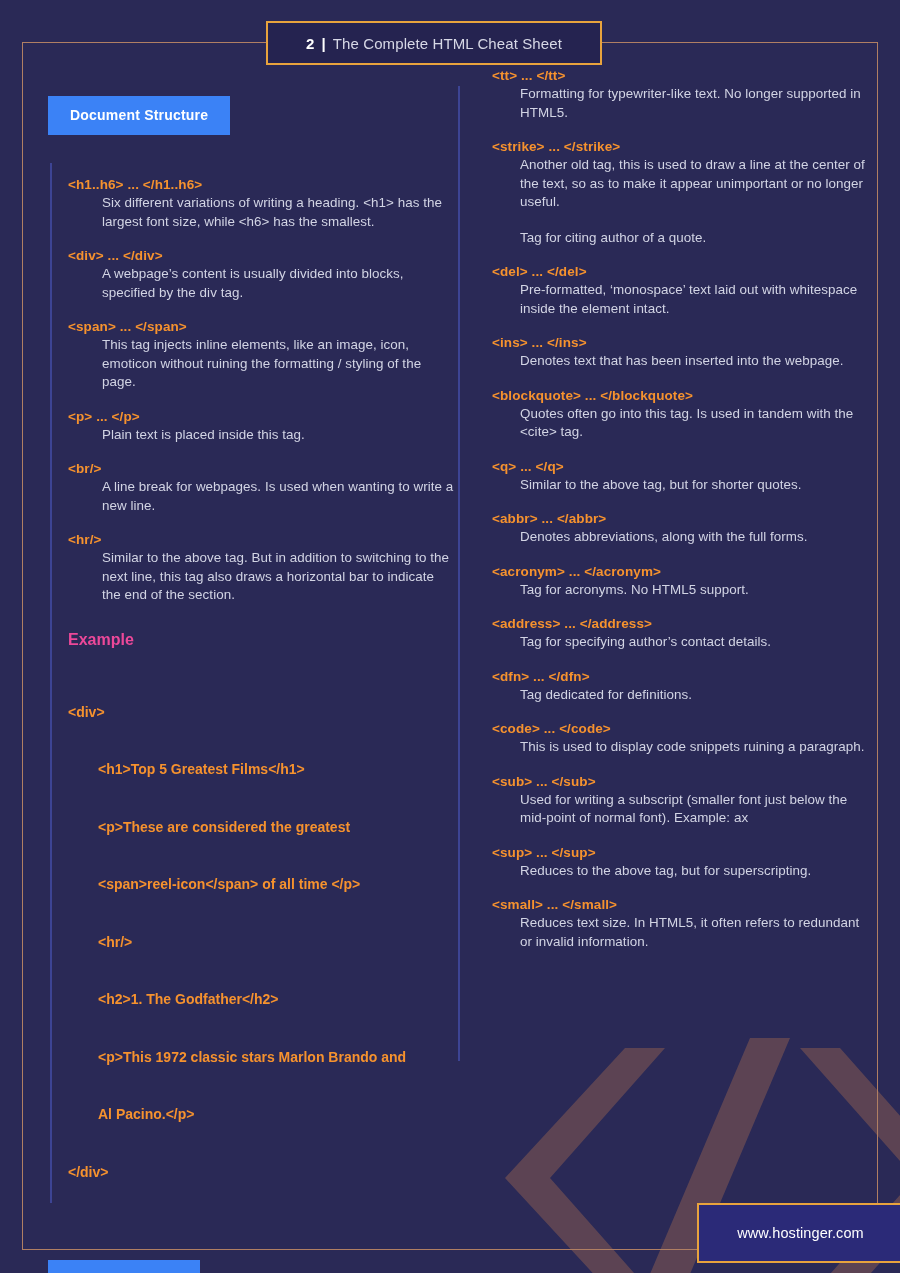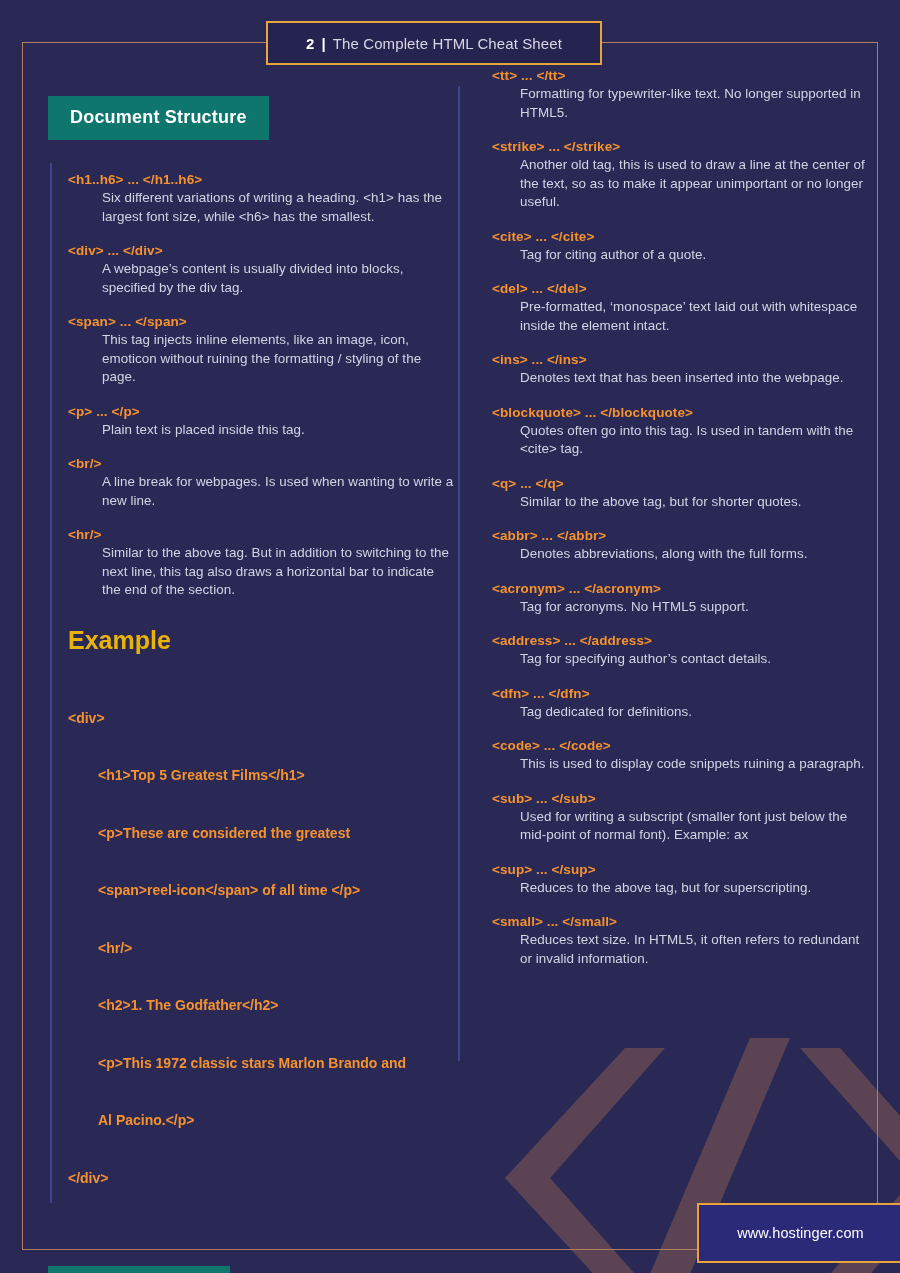--- a/index.html
+++ b/index.html
@@ -90,27 +90,27 @@
     position: absolute;
     width: 1.5px;
     background: #3d4494;
   }
   .vline-left  { left: 50px;  top: 163px; height: 1040px; }
   .vline-mid   { left: 458px; top: 86px;  height: 975px; }
 
   
   .badge {
     display: inline-block;
-    background: #0f766e;
+    background: #3b82f6;
     color: #ffffff;
-    font-size: 18px;
+    font-size: 14px;
     font-weight: bold;
     letter-spacing: .2px;
     padding: 11px 22px 12px 22px;
-    margin-bottom: 32px;
+    margin-bottom: 42px;
   }
   .badge-tf { margin-top: 40px; }
 
   
   .entry { margin-bottom: 17px; }
   .entry-tag {
     color: #f6922e;
     font-size: 13.5px;
     font-weight: bold;
     letter-spacing: .1px;
@@ -122,22 +122,22 @@
     font-size: 13.4px;
     line-height: 1.38;
     padding-left: 54px;
     letter-spacing: .05px;
   }
   .col-right .entry-tag  { padding-left: 13px; }
   .col-right .entry-desc { padding-left: 41px; }
 
   
   .example-title {
-    color: #eab308;
-    font-size: 25px;
+    color: #ec4899;
+    font-size: 16px;
     font-weight: bold;
     margin: 26px 0 16px 20px;
   }
   .code-block {
     color: #f6922e;
     font-size: 14px;
     font-weight: bold;
     line-height: 1.37;
     padding-left: 20px;
     white-space: pre-wrap;
@@ -247,21 +247,20 @@
       <div>
         <div class="entry">
           <div class="entry-tag">&lt;tt&gt; ... &lt;/tt&gt;</div>
           <div class="entry-desc">Formatting for typewriter-like text. No longer supported in HTML5.</div>
         </div>
         <div class="entry">
           <div class="entry-tag">&lt;strike&gt; ... &lt;/strike&gt;</div>
           <div class="entry-desc">Another old tag, this is used to draw a line at the center of the text, so as to make it appear unimportant or no longer useful.</div>
         </div>
         <div class="entry">
-          <div class="entry-tag">&lt;cite&gt; ... &lt;/cite&gt;</div>
           <div class="entry-desc">Tag for citing author of a quote.</div>
         </div>
         <div class="entry">
           <div class="entry-tag">&lt;del&gt; ... &lt;/del&gt;</div>
           <div class="entry-desc">Pre-formatted, ‘monospace’ text laid out with whitespace inside the element intact.</div>
         </div>
         <div class="entry">
           <div class="entry-tag">&lt;ins&gt; ... &lt;/ins&gt;</div>
           <div class="entry-desc">Denotes text that has been inserted into the webpage.</div>
         </div>

